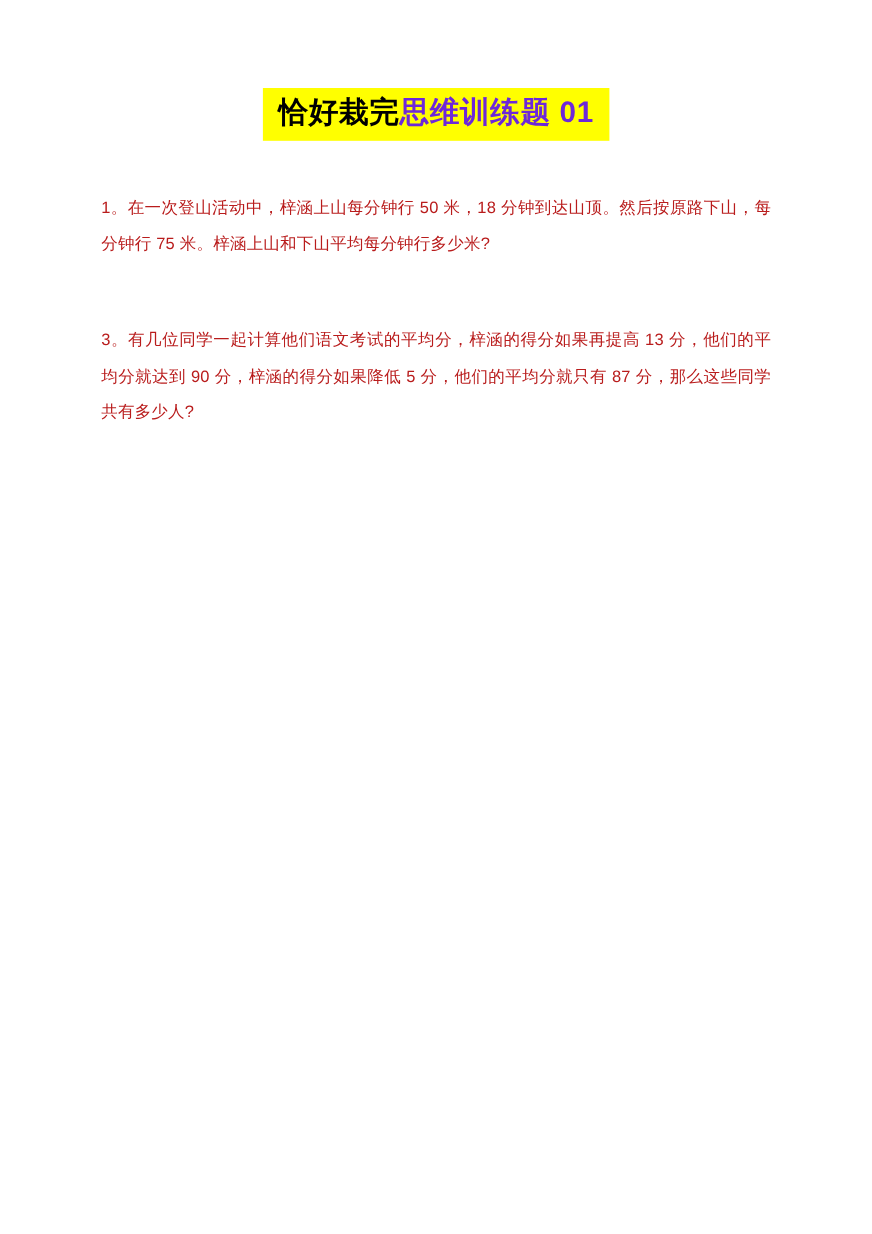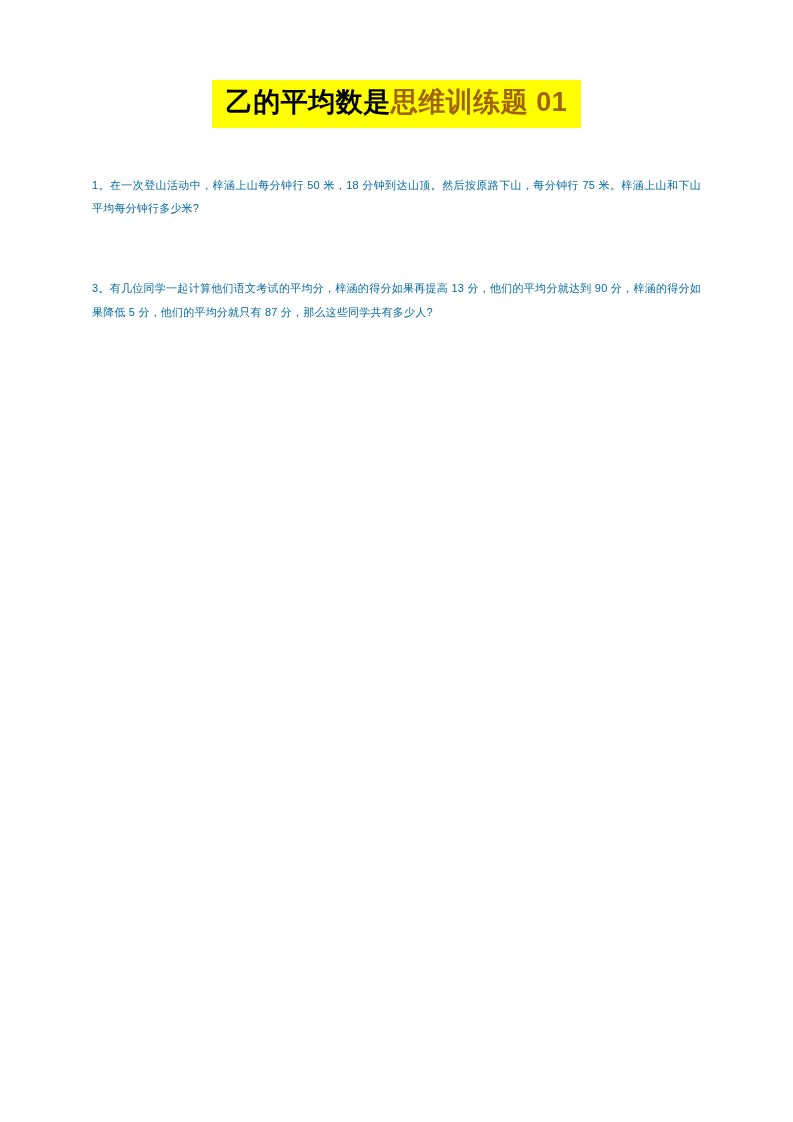--- a/index.html
+++ b/index.html
@@ -28,45 +28,45 @@
     display: inline-block;
     background: #ffff00;
     padding: 6px 14px 8px 14px;
     font-size: 27px;
     font-weight: bold;
     letter-spacing: 0.5px;
     line-height: 1.25;
     white-space: nowrap;
   }
   .title .t-black { color: #000000; }
-  .title .t-red { color: #a16207; }
+  .title .t-red { color: #6d28d9; }
   .body-block {
     margin-top: 46px;
   }
   .q {
-    font-size: 11px;
-    color: #0369a1;
+    font-size: 15px;
+    color: #b91c1c;
     line-height: 2.15;
     letter-spacing: 0.2px;
     text-align: justify;
     margin: 0 0 52px 0;
   }
   .q:last-child { margin-bottom: 0; }
   .q-1 { margin-bottom: 56px; }
   .q-2 { margin-bottom: 56px; }
   .q-3 { margin-bottom: 54px; }
   .q-4 { margin-bottom: 22px; }
 </style>
 </head>
 <body>
 
 <div class="page">
 
   <div class="title-wrap">
-    <div class="title"><span class="t-black">乙的平均数是</span><span class="t-red">思维训练题 01</span></div>
+    <div class="title"><span class="t-black">恰好栽完</span><span class="t-red">思维训练题 01</span></div>
   </div>
 
   <div class="body-block">
     <p class="q q-1">1。在一次登山活动中，梓涵上山每分钟行 50 米，18 分钟到达山顶。然后按原路下山，每分钟行 75 米。梓涵上山和下山平均每分钟行多少米?</p>
     <p class="q q-3">3。有几位同学一起计算他们语文考试的平均分，梓涵的得分如果再提高 13 分，他们的平均分就达到 90 分，梓涵的得分如果降低 5 分，他们的平均分就只有 87 分，那么这些同学共有多少人?</p>
   </div>
 
 </div>
 
 </body></html>

